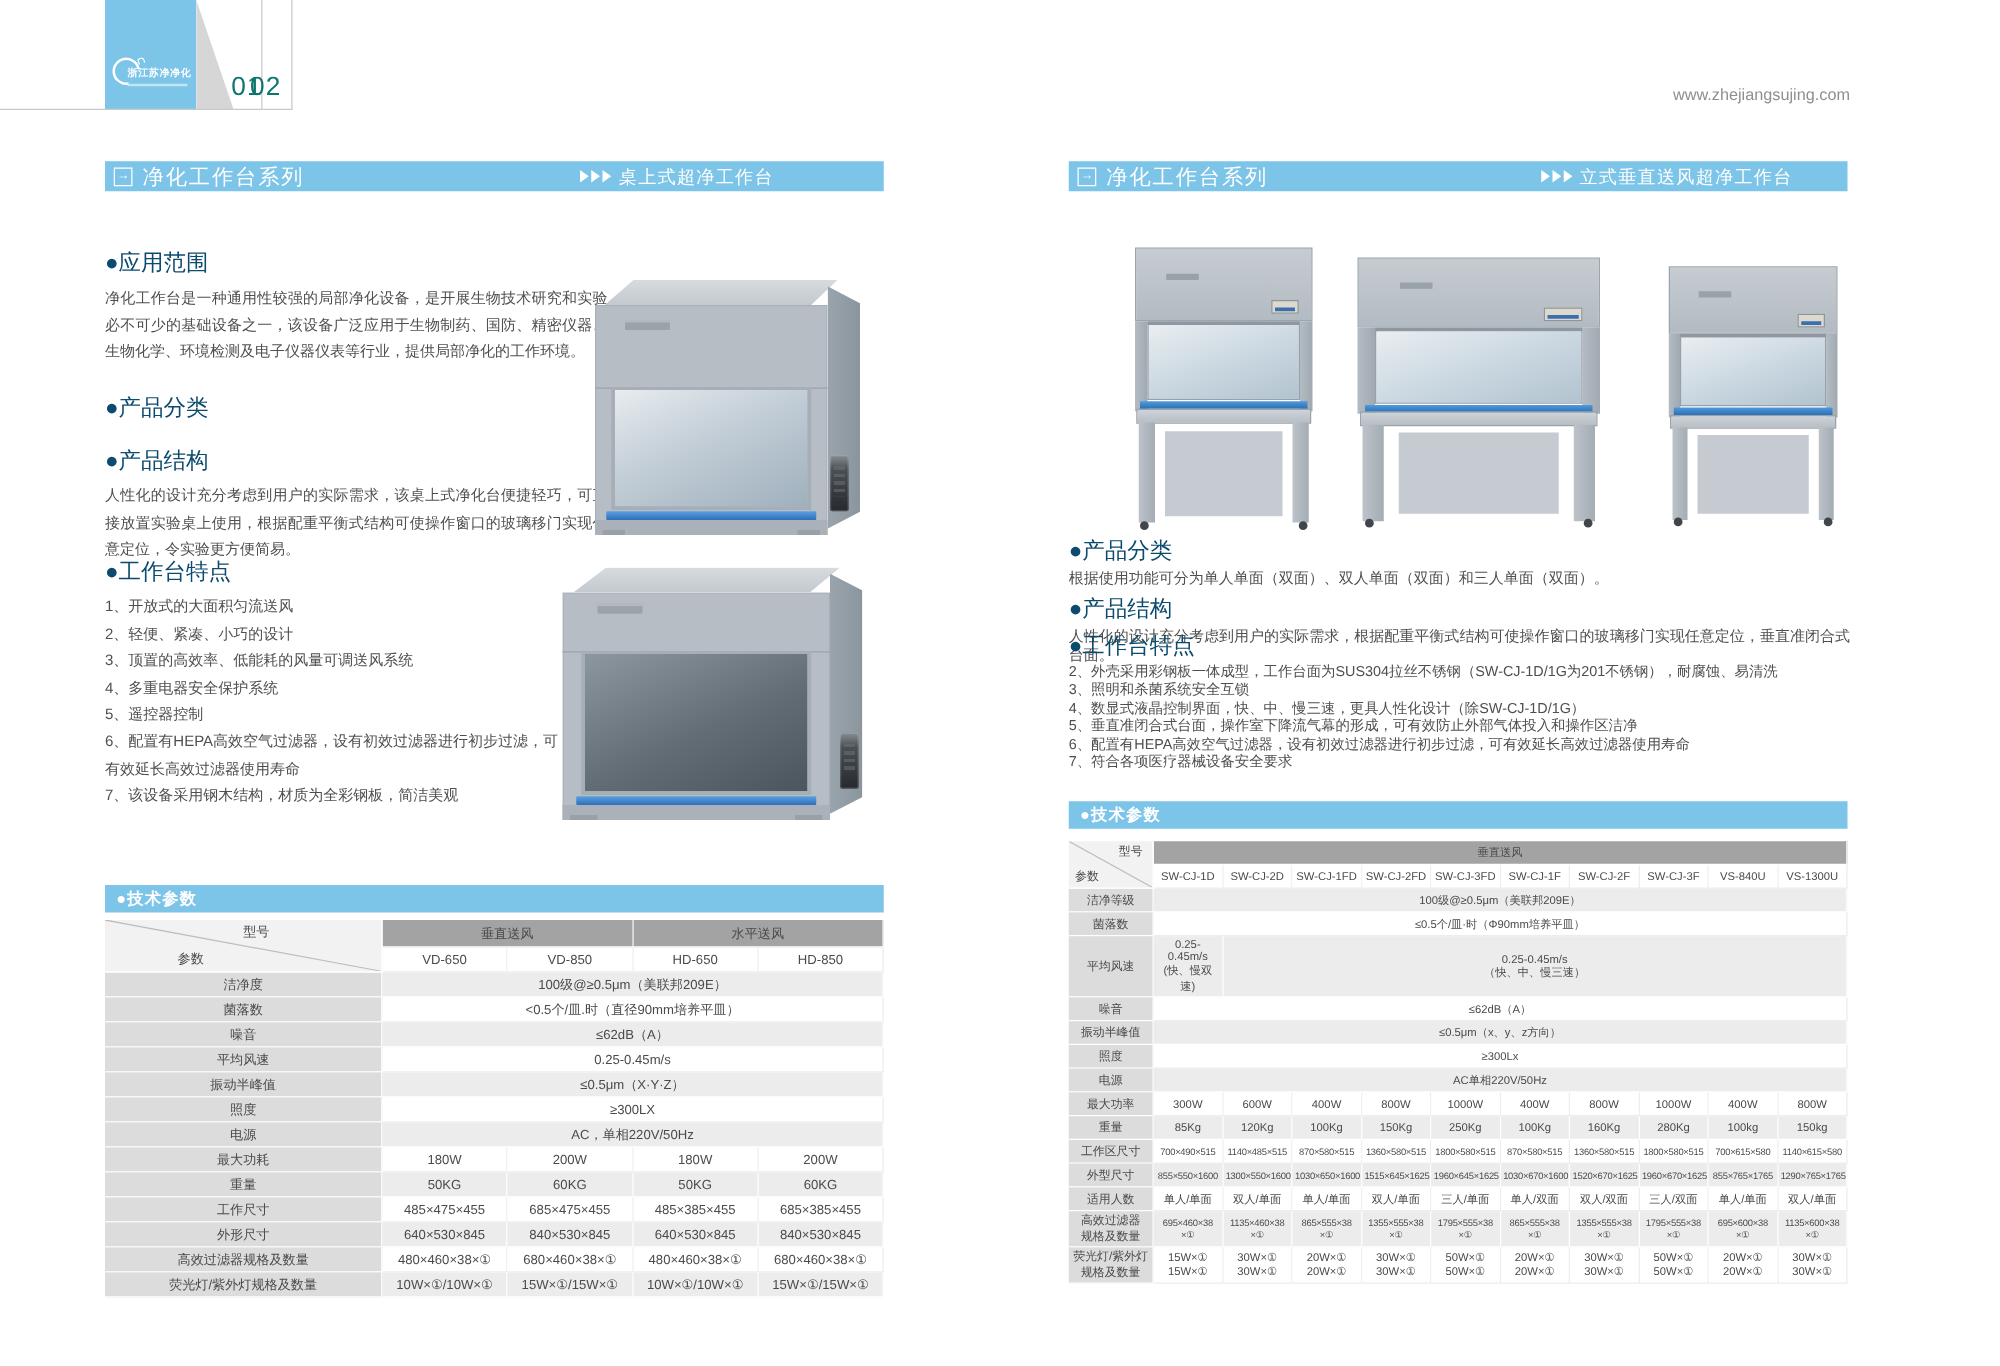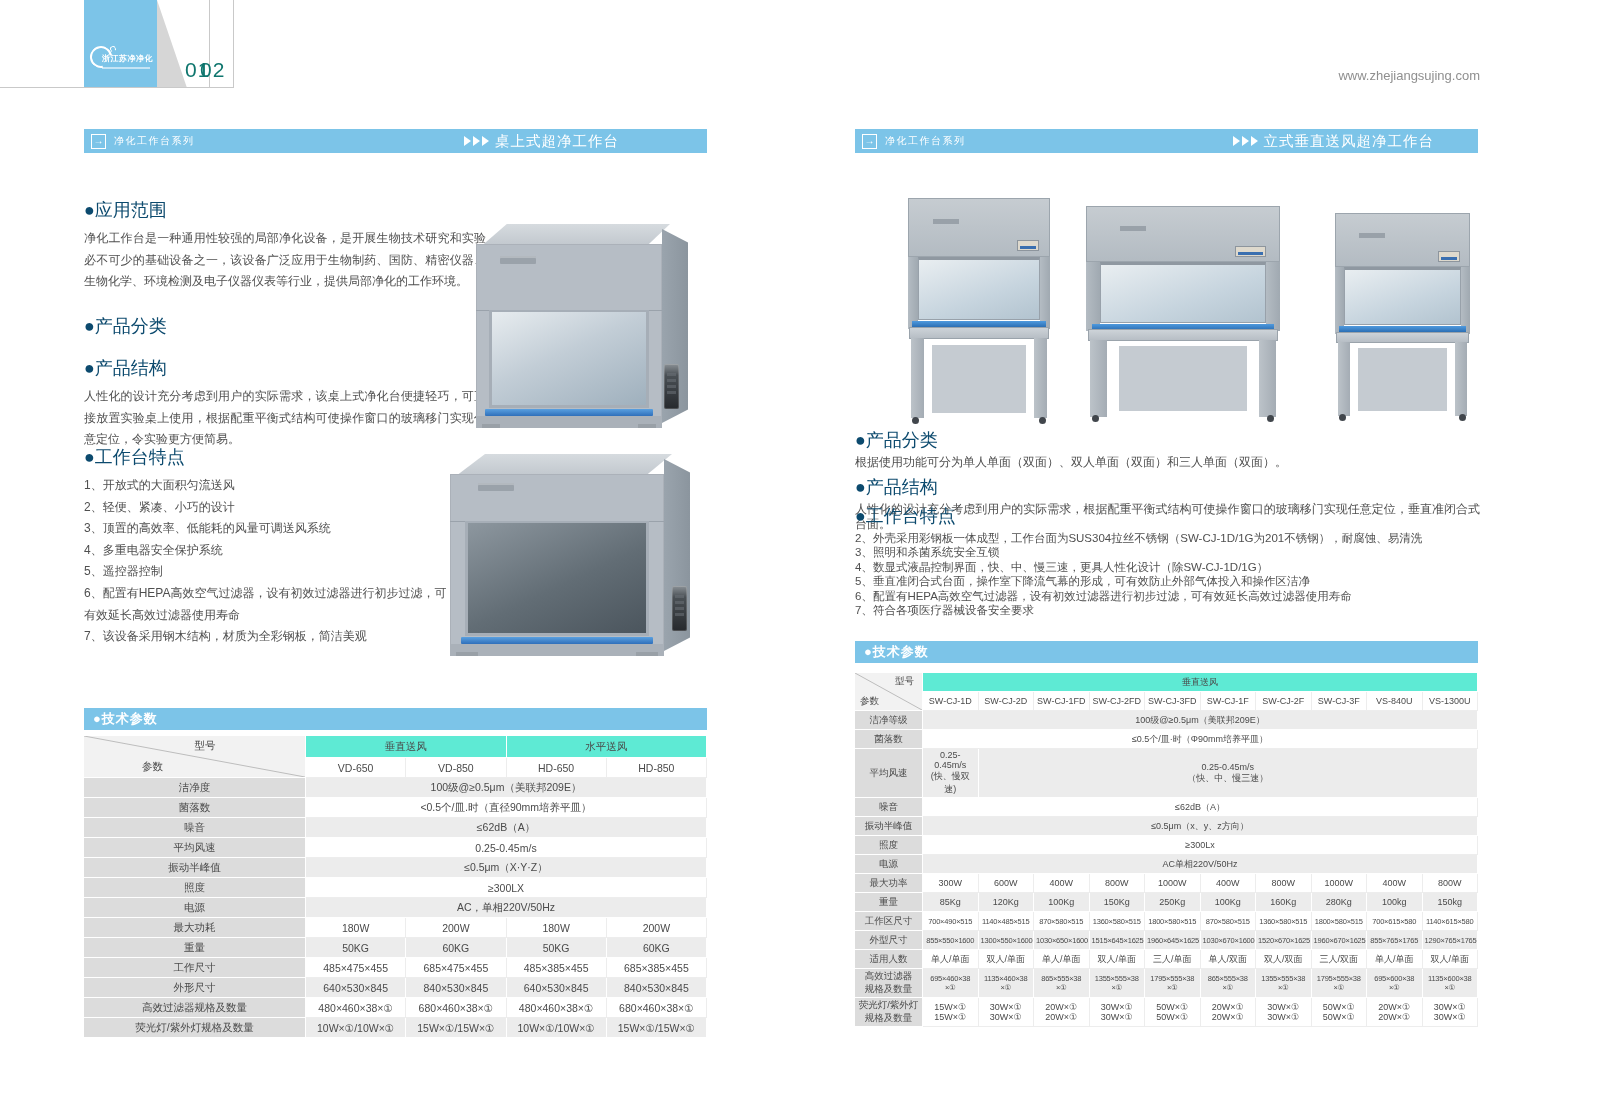--- a/index.html
+++ b/index.html
@@ -19,21 +19,21 @@
             clip-path:polygon(0 0,100% 100%,0 100%);}
   .pgnum{top:58px;font-size:21px;color:#0f766e;letter-spacing:1px;}
   .vline{top:0;width:1px;height:88px;background:#c9c9c9;}
   .hline{left:0;top:87px;width:234px;height:1px;background:#c9c9c9;}
   .website{top:68px;right:120px;font-size:13px;color:#8f8f8f;}
 
   
   .banner{top:129px;height:24px;background:#7cc4e8;color:#fff;display:flex;align-items:center;}
   .b-icon{width:13px;height:13px;border:1px solid #fff;margin:0 8px 0 7px;display:flex;
           align-items:center;justify-content:center;font-size:10px;line-height:1;color:#fff;flex:none;}
-  .b-series{font-size:10px;letter-spacing:1.5px;text-align:right;}
+  .b-series{font-size:17px;letter-spacing:1.5px;text-align:right;}
   .b-right{margin-left:auto;display:flex;align-items:center;}
   .chev{width:0;height:0;border-style:solid;border-width:5px 0 5px 7px;
         border-color:transparent transparent transparent #fff;margin-left:2px;flex:none;}
   .b-product{font-size:14.5px;margin-left:6px;letter-spacing:1px;}
 
   
   .sec-title{font-size:18px;color:#0c4a6e;margin-bottom:6px;}
   .sec-body{font-size:12px;line-height:21.5px;text-align:justify;color:#4f4f4f;}
   .feat-line{font-size:12px;line-height:21.6px;color:#4f4f4f;}
   .rsec .sec-body{line-height:15px;}
@@ -45,21 +45,21 @@
            display:flex;align-items:center;padding-left:9px;box-sizing:border-box;letter-spacing:1px;}
 
   
   table.spec{border-collapse:separate;border-spacing:0;table-layout:fixed;}
   table.spec td{border-right:1px solid #fff;border-bottom:1px solid #fff;
                 text-align:center;vertical-align:middle;padding:1px 2px;overflow:hidden;}
   tr.plain td{border-right-color:#ededed;border-bottom-color:#ededed;}
   td.rowlab{background:#dcdcdc !important;color:#4a4a4a;border-right-color:#fff !important;border-bottom-color:#fff !important;}
   tr.shade td{background:#ececec;}
   tr.plain td{background:#ffffff;}
-  tr.grouprow td{background:#5eead4;border-right-color:#fff;border-bottom-color:#fff;}
+  tr.grouprow td{background:#a3a3a3;border-right-color:#fff;border-bottom-color:#fff;}
   tr.modelrow td{background:#ffffff;border-right-color:#ededed;border-bottom-color:#ededed;}
   td.diag{background:#f2f2f2 !important;position:relative;padding:0;}
   td.diag svg{position:absolute;left:0;top:0;width:100%;height:100%;}
   .ptable{font-size:10.5px;}
   .ptable td{height:17px;}
   .ptable tr.grouprow td{height:19px;}
   .ptable td.diag .dt{position:absolute;top:3px;left:50%;font-size:10.5px;}
   .ptable td.diag .db{position:absolute;bottom:3px;left:58px;font-size:10.5px;}
   .vtable{font-size:9px;}
   .vtable td{height:16px;}

